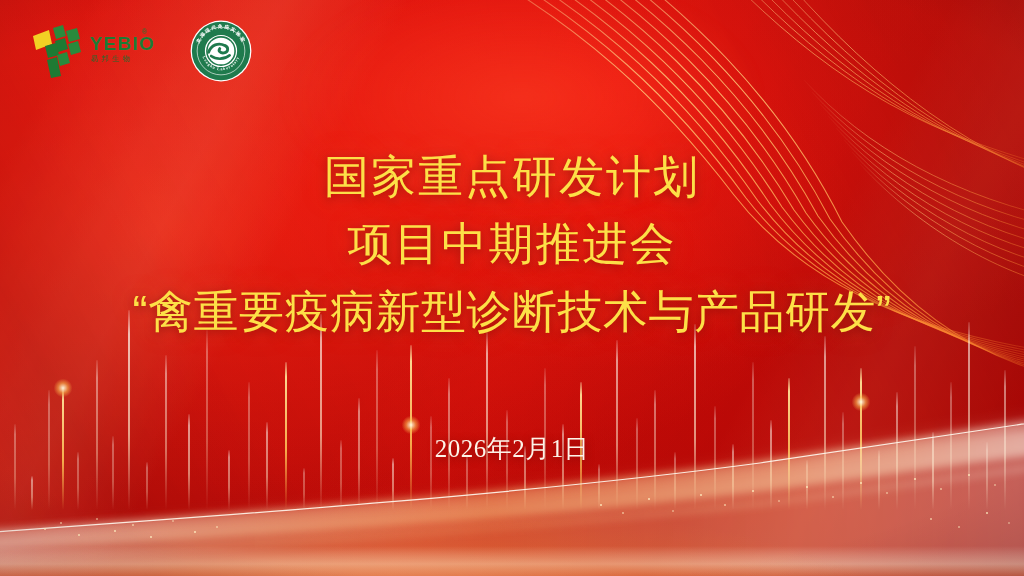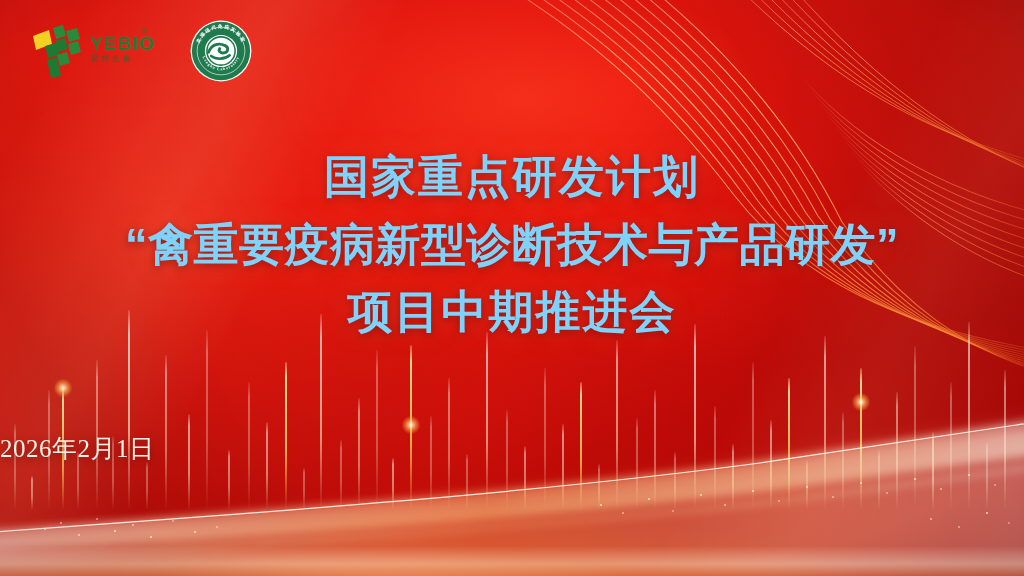--- a/index.html
+++ b/index.html
@@ -135,22 +135,22 @@
 
   .labseal { position:relative; width:62px; height:62px; }
   .labseal svg { width:100%; height:100%; display:block; }
 
   
   .headline {
     position:absolute; left:0; right:0; top:150px;
     text-align:center; z-index:10;
   }
   .h-line {
-    color:#7dd3fc;
-    font-weight:bold;
+    color:#fde047;
+    font-weight:normal;
     line-height:1.18;
     letter-spacing:1px;
     text-shadow:
       0 2px 10px rgba(90,0,0,.55),
       0 0 26px rgba(255,120,70,.35);
     white-space:nowrap;
   }
   .h1 { font-size:45px; letter-spacing:2px; }
   .h2 { font-size:45px; margin-top:15px; letter-spacing:0.5px; }
   .h3 { font-size:45px; margin-top:14px; letter-spacing:2px; }
@@ -158,21 +158,21 @@
   .subline {
     position:absolute; left:0; right:0; top:385px;
     text-align:center; z-index:10;
     color:#fff7ef;
     font-size:24px; font-weight:bold; letter-spacing:1.2px;
     text-shadow:0 2px 8px rgba(90,0,0,.6);
     white-space:nowrap;
   }
   .dateline {
     position:absolute; left:0; right:0; top:432px;
-    z-index:10;
+    text-align:center; z-index:10;
     color:#fdf3e8;
     font-family:"Liberation Serif","DejaVu Serif",serif;
     font-size:25px; letter-spacing:0.5px;
     text-shadow:0 2px 8px rgba(90,0,0,.6);
     white-space:nowrap;
   }
 </style>
 </head>
 <body>
 
@@ -401,19 +401,19 @@
         </text>
         <text font-size="6.4" font-weight="bold" fill="#ffffff" letter-spacing="1.4" font-family="'Liberation Serif',serif">
           <textPath href="#arcBot" startOffset="50%" text-anchor="middle">Longhu  Laboratory</textPath>
         </text>
       </svg>
     </div>
   </div>
 
   <div class="headline">
     <div class="h-line h1">国家重点研发计划</div>
+    <div class="h-line h3">项目中期推进会</div>
     <div class="h-line h2">“禽重要疫病新型诊断技术与产品研发”</div>
-    <div class="h-line h3">项目中期推进会</div>
   </div>
 
   <div class="dateline">2026年2月1日</div>
 
 </div>
 
 </body></html>

